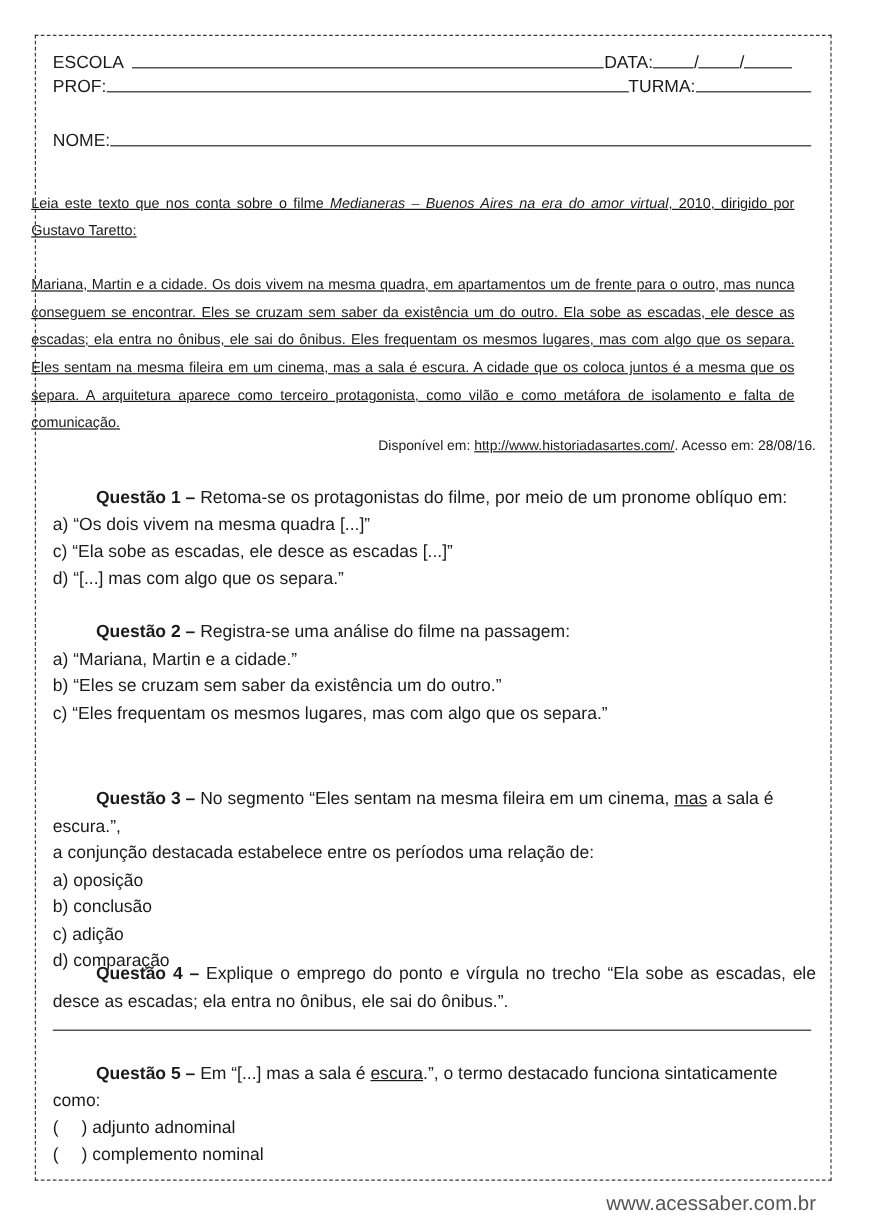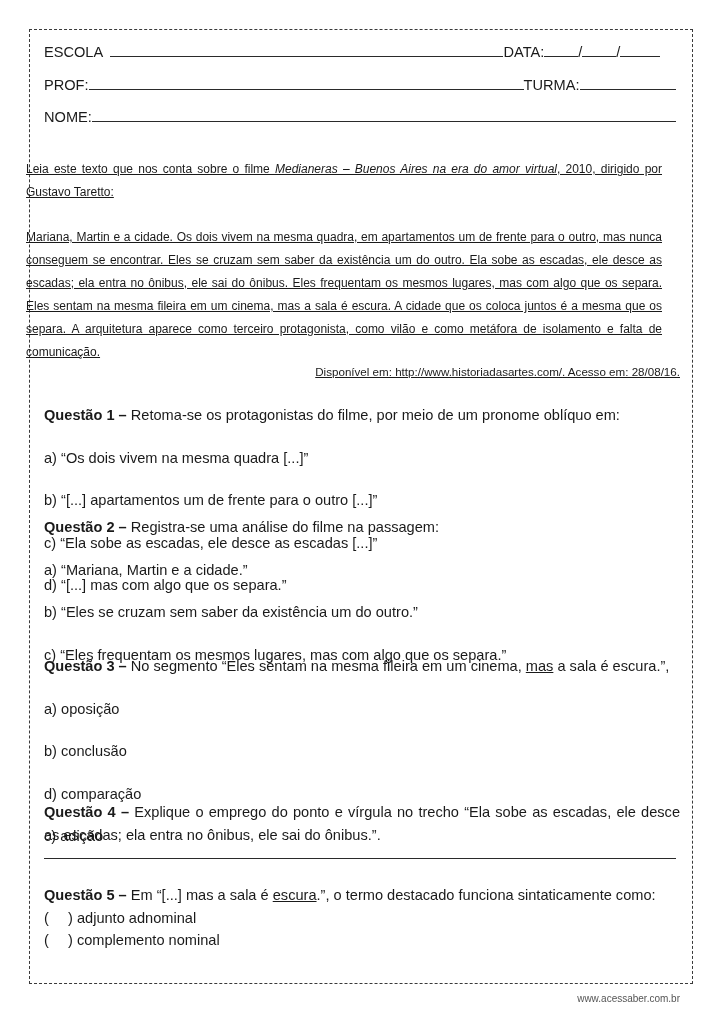--- a/index.html
+++ b/index.html
@@ -48,100 +48,99 @@
       text-decoration: underline;
     }
     .para i { font-style: italic; }
     .source {
       position: absolute;
       right: 44px;
       top: 365px;
       font-size: 11.6px;
       line-height: 14px;
       white-space: nowrap;
-      text-decoration: underline;
     }
     .source a { color: #1a1a1a; text-decoration: underline; }
     .q {
       position: absolute;
       left: 44px;
       width: 640px;
       line-height: 22.5px;
       font-size: 14.6px;
     }
-    .q .qtitle { font-weight: bold; }
-    .q .opt { display: block; white-space: nowrap; margin-top: 20px; }
+    .q .qtitle { font-weight: bold; margin-left: 36px; }
+    .q .opt { display: block; white-space: nowrap; }
     .u { text-decoration: underline; }
     .answer-line {
       position: absolute;
       left: 44px;
       top: 858px;
       width: 632px;
       border-bottom: 1.3px solid #2a2a2a;
     }
     .paren-opt { display: block; white-space: nowrap; }
     .paren-opt .p { display: inline-block; width: 24px; }
     .footer {
       position: absolute;
       right: 44px;
       top: 993px;
-      font-size: 10px;
+      font-size: 17px;
       color: #555;
       white-space: nowrap;
     }
   </style>
 </head>
 <body>
 
 <div class="frame"></div>
 
 <div class="hline" style="top:42px;">
   <span>ESCOLA</span>
   <span class="blank" style="width:393px;margin-left:4px;"></span><span>DATA:</span><span class="blank" style="width:34px;"></span><span>/</span><span class="blank" style="width:34px;"></span><span>/</span><span class="blank" style="width:40px;"></span>
 </div>
 
-<div class="hline" style="top:75px;">
+<div class="hline" style="top:62px;">
   <span>PROF:</span><span class="blank" style="width:435px;"></span><span>TURMA:</span><span class="blank" style="width:96px;"></span>
 </div>
 
 <div class="hline" style="top:107px;">
   <span>NOME:</span><span class="blank" style="width:584px;"></span>
 </div>
 
 <div class="para" style="top:158px;">
   <span>Leia este texto que nos conta sobre o filme </span><i>Medianeras – Buenos Aires na era do amor virtual</i><span>, 2010, dirigido por Gustavo Taretto:</span>
 </div>
 
 <div class="para" style="top:226px;">Mariana, Martin e a cidade. Os dois vivem na mesma quadra, em apartamentos um de frente para o outro, mas nunca conseguem se encontrar. Eles se cruzam sem saber da existência um do outro. Ela sobe as escadas, ele desce as escadas; ela entra no ônibus, ele sai do ônibus. Eles frequentam os mesmos lugares, mas com algo que os separa. Eles sentam na mesma fileira em um cinema, mas a sala é escura. A cidade que os coloca juntos é a mesma que os separa. A arquitetura aparece como terceiro protagonista, como vilão e como metáfora de isolamento e falta de comunicação.</div>
 
 <div class="source">
   <span>Disponível em: </span><a>http://www.historiadasartes.com/</a><span>. Acesso em: 28/08/16.</span>
 </div>
 
 <div class="q" style="top:404px;">
   <span class="qtitle">Questão 1 –</span><span> Retoma-se os protagonistas do filme, por meio de um pronome oblíquo em:</span>
   <span class="opt">a) “Os dois vivem na mesma quadra [...]”</span>
-  <span class="opt">b) “[...] apartamentos um de frente para o outro [...]”</span>
   <span class="opt">c) “Ela sobe as escadas, ele desce as escadas [...]”</span>
   <span class="opt">d) “[...] mas com algo que os separa.”</span>
 </div>
 
 <div class="q" style="top:516px;">
   <span class="qtitle">Questão 2 –</span><span> Registra-se uma análise do filme na passagem:</span>
   <span class="opt">a) “Mariana, Martin e a cidade.”</span>
   <span class="opt">b) “Eles se cruzam sem saber da existência um do outro.”</span>
   <span class="opt">c) “Eles frequentam os mesmos lugares, mas com algo que os separa.”</span>
 </div>
 
 <div class="q" style="top:655px;">
   <span class="qtitle">Questão 3 –</span><span> No segmento “Eles sentam na mesma fileira em um cinema, </span><span class="u">mas</span><span> a sala é escura.”,</span>
+  <span class="opt">a conjunção destacada estabelece entre os períodos uma relação de:</span>
   <span class="opt">a) oposição</span>
   <span class="opt">b) conclusão</span>
+  <span class="opt">c) adição</span>
   <span class="opt">d) comparação</span>
-  <span class="opt">c) adição</span>
 </div>
 
 <div class="q" style="top:801px;width:636px;text-align:justify;">
   <span class="qtitle">Questão 4 –</span><span> Explique o emprego do ponto e vírgula no trecho “Ela sobe as escadas, ele desce as escadas; ela entra no ônibus, ele sai do ônibus.”.</span>
 </div>
 <div class="answer-line"></div>
 
 <div class="q" style="top:884px;">
   <span class="qtitle">Questão 5 –</span><span> Em “[...] mas a sala é </span><span class="u">escura</span><span>.”, o termo destacado funciona sintaticamente como:</span>
   <span class="paren-opt"><span class="p">(</span><span>) adjunto adnominal</span></span>

